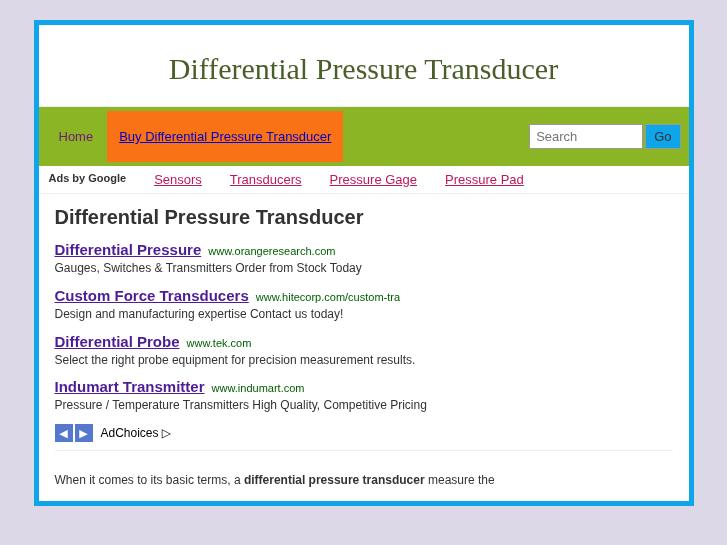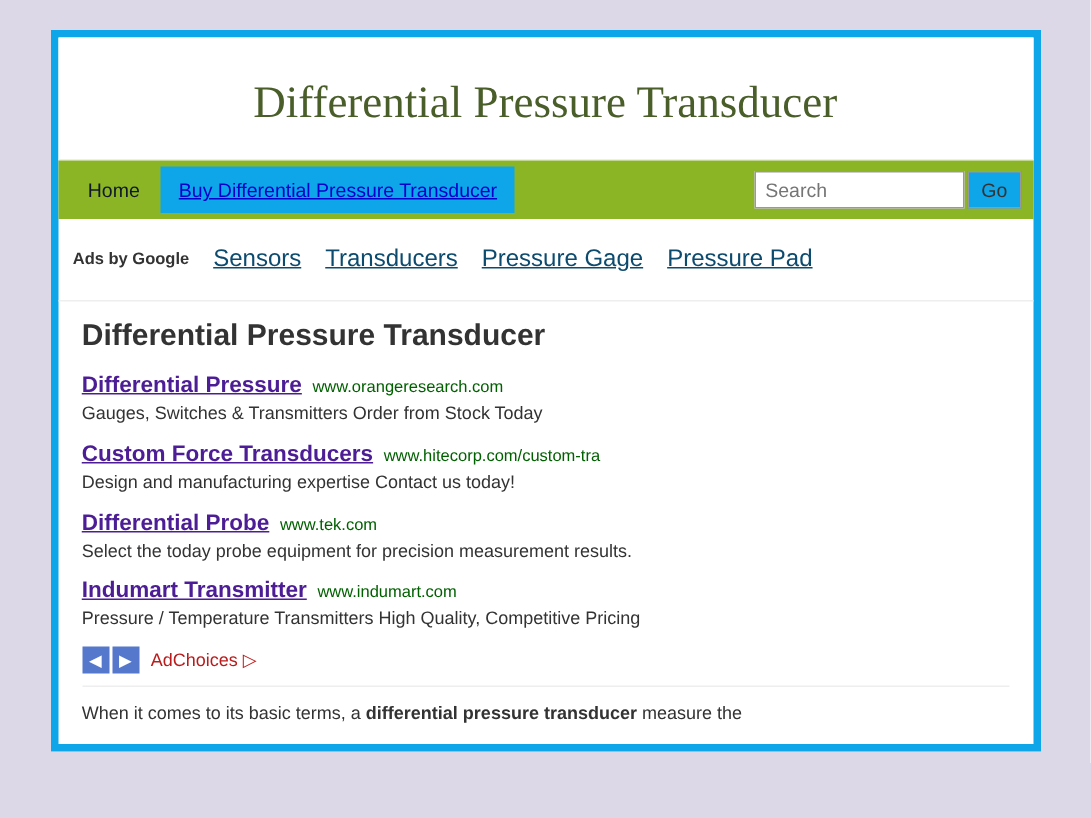--- a/index.html
+++ b/index.html
@@ -30,71 +30,71 @@
     }
     .nav-bar {
       background: #8cb526;
       display: flex;
       align-items: center;
       padding: 4px 8px;
       gap: 2px;
     }
     .nav-home {
       background: #8cb526;
-      color: #0f172a;
+      color: #701a75;
       padding: 5px 12px;
       font-size: 13px;
       text-decoration: none;
       border: none;
       cursor: pointer;
     }
     .nav-buy {
-      background: #0ea5e9;
+      background: #f97316;
       color: #00c;
-      padding: 8px 12px;
+      padding: 18px 12px;
       font-size: 13px;
       text-decoration: underline;
       border: none;
       cursor: pointer;
     }
     .nav-spacer {
       flex: 1;
     }
     .search-input {
       padding: 4px 6px;
       font-size: 13px;
       border: 1px solid #999;
-      width: 140px;
+      width: 114px;
     }
     .search-go {
       background: #0ea5e9;
       border: 1px solid #999;
       padding: 4px 8px;
       font-size: 13px;
       cursor: pointer;
       color: #333;
     }
     .ads-bar {
-      padding: 18px 10px;
-      font-size: 12px;
-      display: flex;
-      align-items: center;
-      gap: 16px;
+      padding: 6px 10px;
+      font-size: 12px;
+      display: flex;
+      align-items: flex-start;
+      gap: 28px;
       border-bottom: 1px solid #eee;
       flex-wrap: wrap;
     }
     .ads-by-google {
       font-weight: bold;
       color: #333;
       font-size: 11px;
     }
     .ads-bar a {
-      color: #0c4a6e;
+      color: #be185d;
       text-decoration: underline;
-      font-size: 16px;
+      font-size: 13px;
     }
     .content {
       padding: 12px 16px;
     }
     .page-title {
       font-size: 20px;
       font-weight: bold;
       color: #333;
       margin-bottom: 12px;
       font-family: Arial, sans-serif;
@@ -140,28 +140,28 @@
       color: #fff;
       font-size: 11px;
       display: flex;
       align-items: center;
       justify-content: center;
       cursor: pointer;
       border: none;
     }
     .adchoices-label {
       font-size: 12px;
-      color: #b91c1c;
+      color: #000000;
     }
     .footer-text {
       font-size: 12px;
       color: #333;
       line-height: 1.5;
       border-top: 1px solid #eee;
-      padding-top: 8px;
+      padding-top: 20px;
     }
     .footer-text strong {
       font-weight: bold;
     }
   </style>
 </head>
 <body>
 
 <div class="page-wrapper">
 
@@ -193,21 +193,21 @@
       <div class="ad-desc">Gauges, Switches &amp; Transmitters Order from Stock Today</div>
     </div>
 
     <div class="ad-block">
       <span><a class="ad-link" href="#">Custom Force Transducers</a><span class="ad-url"> www.hitecorp.com/custom-tra</span></span>
       <div class="ad-desc">Design and manufacturing expertise Contact us today!</div>
     </div>
 
     <div class="ad-block">
       <span><a class="ad-link" href="#">Differential Probe</a><span class="ad-url"> www.tek.com</span></span>
-      <div class="ad-desc">Select the today probe equipment for precision measurement results.</div>
+      <div class="ad-desc">Select the right probe equipment for precision measurement results.</div>
     </div>
 
     <div class="ad-block">
       <span><a class="ad-link" href="#">Indumart Transmitter</a><span class="ad-url"> www.indumart.com</span></span>
       <div class="ad-desc">Pressure / Temperature Transmitters High Quality, Competitive Pricing</div>
     </div>
 
     <div class="adchoices-row">
       <div class="nav-arrows">
         <button class="arrow-btn">◀</button>

